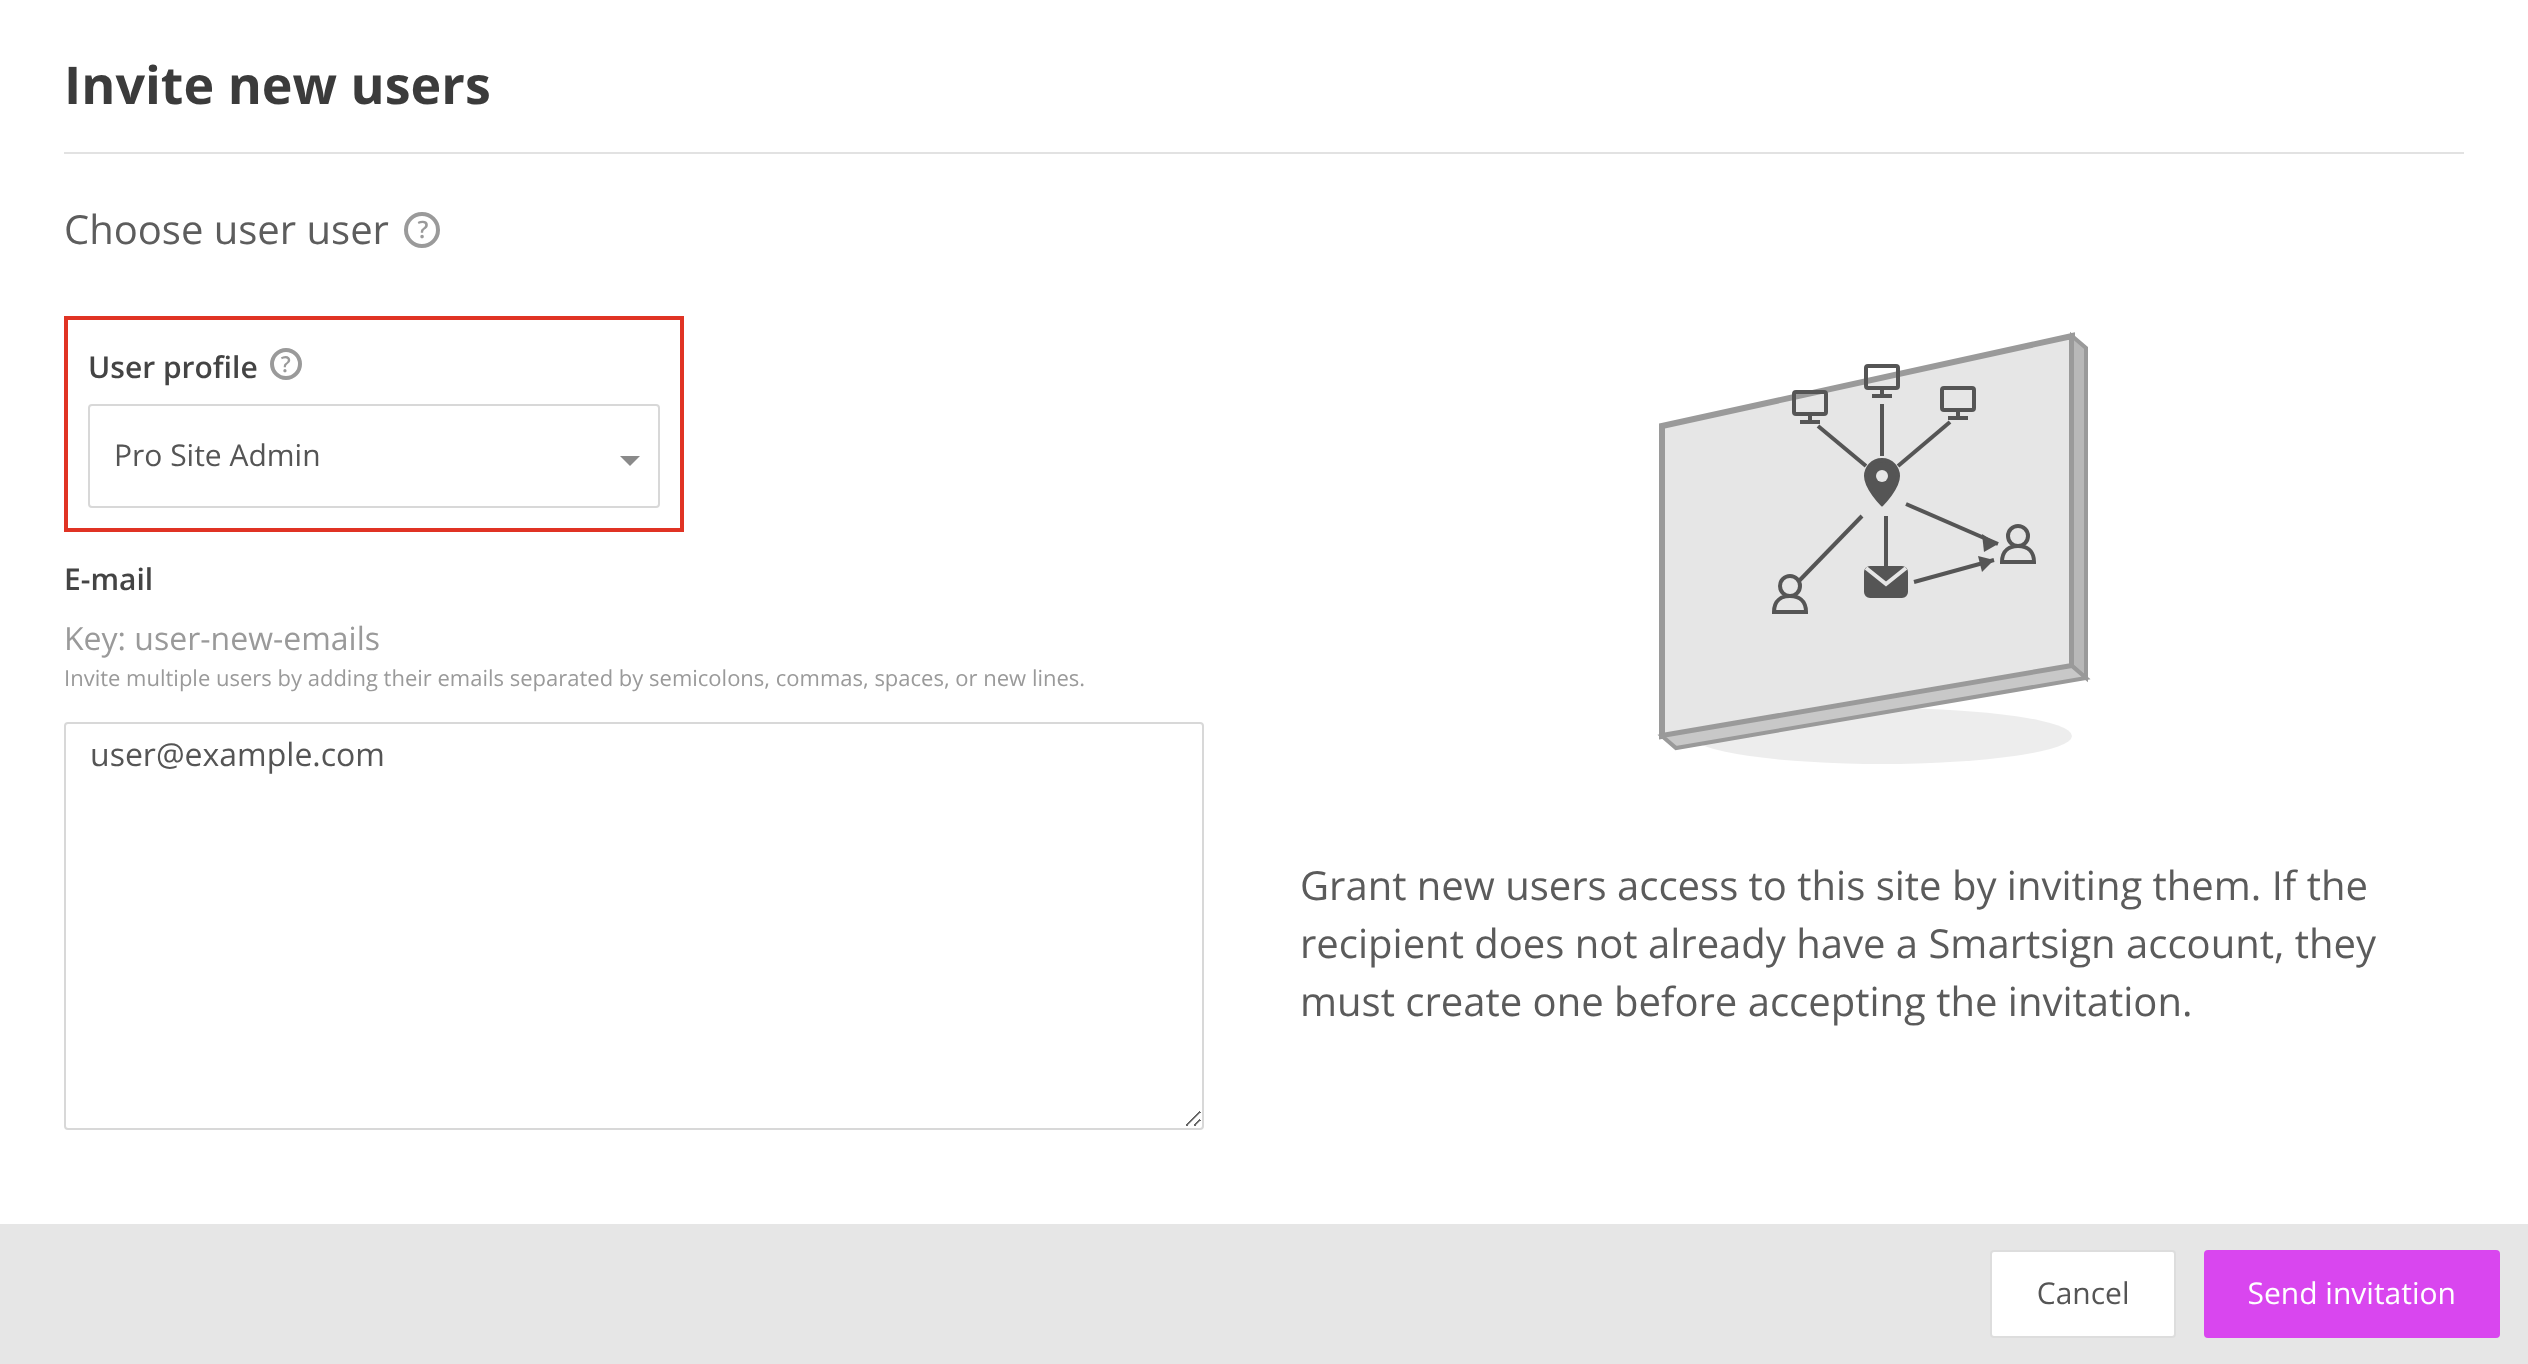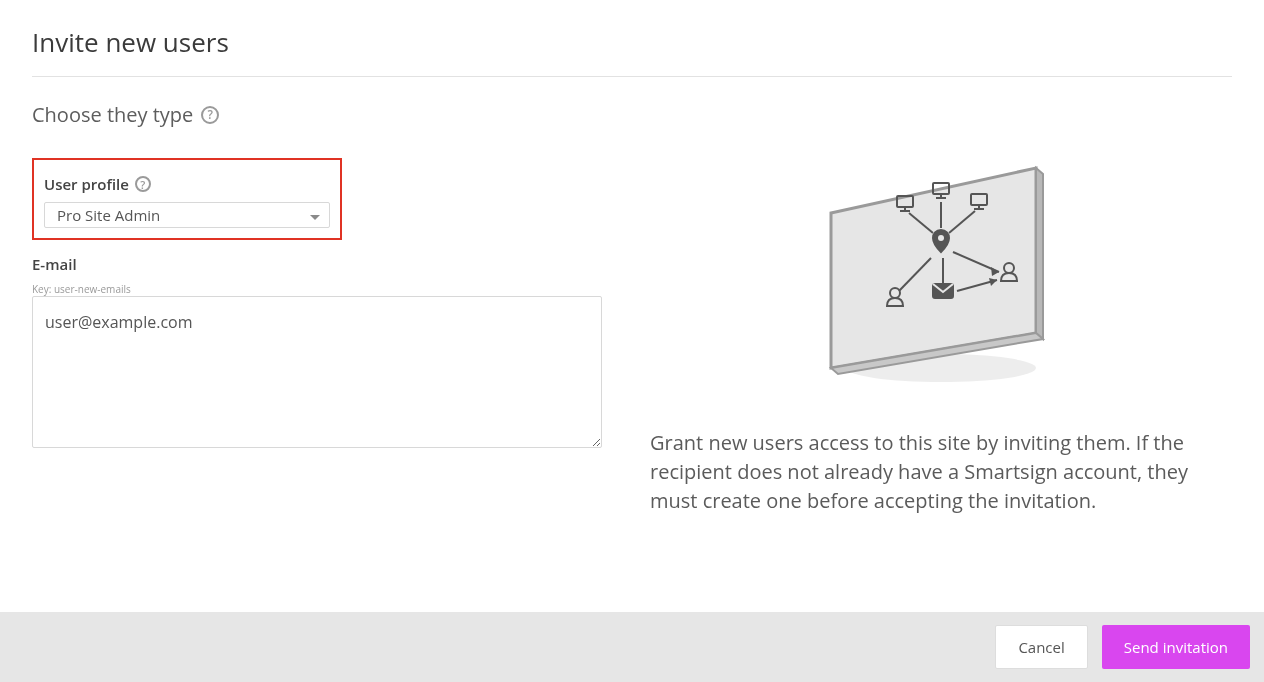--- a/index.html
+++ b/index.html
@@ -10,21 +10,21 @@
     width: 1264px;
     height: 682px;
     position: relative;
     overflow: hidden;
   }
   .page {
     padding: 24px 32px 0 32px;
   }
   .page-title {
     font-size: 26px;
-    font-weight: 400;
+    font-weight: 700;
     color: #3b3b3b;
     margin-bottom: 16px;
   }
   hr.divider {
     border: none;
     border-top: 1px solid #e2e2e2;
     margin-bottom: 24px;
   }
   .section-title {
     font-size: 20px;
@@ -69,31 +69,31 @@
     border: 2px solid #e03324;
     padding: 14px 10px 10px 10px;
     margin-bottom: 14px;
     width: 310px;
   }
   .field-label {
     font-size: 15px;
     font-weight: 600;
     color: #444;
     display: flex;
-    align-items: center;
+    align-items: flex-start;
     gap: 6px;
     margin-bottom: 8px;
   }
   .select-wrap {
     position: relative;
     width: 100%;
   }
   .select-box {
     width: 100%;
-    height: 26px;
+    height: 52px;
     border: 1px solid #d8d8d8;
     border-radius: 2px;
     background: #fff;
     padding: 0 30px 0 12px;
     font-size: 15px;
     color: #555;
     display: flex;
     align-items: center;
     cursor: pointer;
   }
@@ -102,36 +102,36 @@
     right: 10px;
     top: 50%;
     transform: translateY(-50%);
     color: #8a8a8a;
     pointer-events: none;
   }
   .email-block {
     margin-top: 0;
   }
   .hint-key {
-    font-size: 10px;
+    font-size: 16px;
     color: #9a9a9a;
     margin-top: 2px;
   }
   .hint-text {
     font-size: 11px;
     color: #9a9a9a;
     margin-top: 2px;
     margin-bottom: 14px;
   }
   textarea.email-area {
     width: 100%;
-    height: 152px;
+    height: 204px;
     border: 1px solid #d8d8d8;
     border-radius: 2px;
-    padding: 14px 12px;
+    padding: 4px 12px;
     font-size: 16px;
     font-family: inherit;
     color: #555;
     resize: both;
     outline: none;
   }
   
   .illus-wrap {
     display: flex;
     justify-content: center;
@@ -179,21 +179,21 @@
   }
 </style>
 </head>
 <body>
 
 <div class="page">
   <h1 class="page-title">Invite new users</h1>
   <hr class="divider">
 
   <div class="section-title">
-    <span>Choose they type</span>
+    <span>Choose user user</span>
     <span class="help-icon">?</span>
   </div>
 
   <div class="columns">
     <div class="left-col">
 
       <div class="highlight-box">
         <div class="field-label">
           <span>User profile</span>
           <span class="help-icon small">?</span>
@@ -208,20 +208,21 @@
               </svg>
           </span>
         </div>
       </div>
 
       <div class="email-block">
         <div class="field-label">
           <span>E-mail</span>
         </div>
         <div class="hint-key">Key: user-new-emails</div>
+        <div class="hint-text">Invite multiple users by adding their emails separated by semicolons, commas, spaces, or new lines.</div>
         <textarea class="email-area" style="">user@example.com</textarea>
       </div>
 
     </div>
 
     <div class="right-col">
       <div class="illus-wrap">
         <svg width="250" height="240" viewBox="0 0 250 240">
 
           <ellipse cx="130" cy="210" rx="95" ry="14" fill="#000" opacity="0.07"></ellipse>

